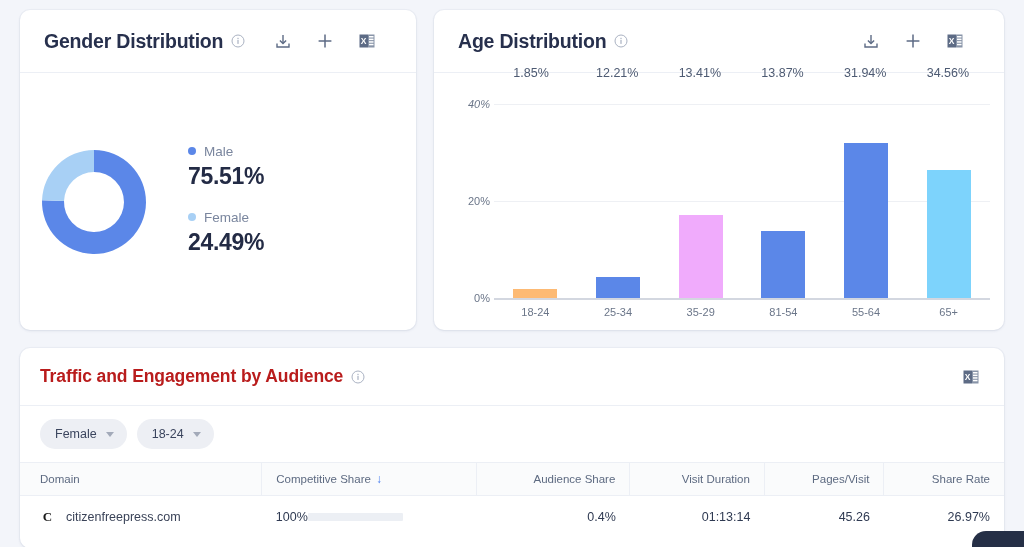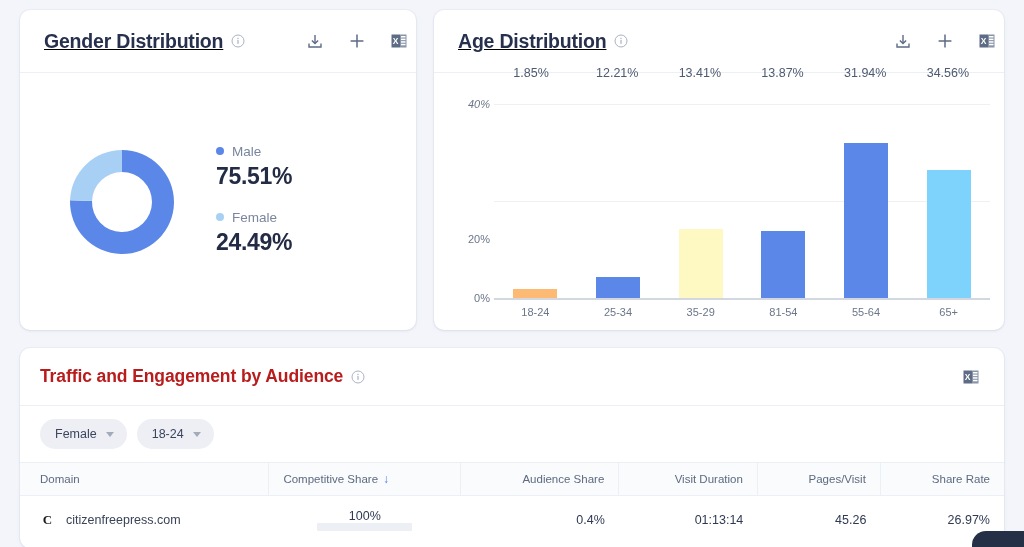--- a/index.html
+++ b/index.html
@@ -36,23 +36,22 @@
   }
 
   .card-gender { width: 396px; }
   .card-age { flex: 1; }
 
   .card-header {
     height: 63px;
     flex: 0 0 63px;
     display: flex;
     align-items: center;
-    padding: 0 6px 0 24px;
+    padding: 0 38px 0 24px;
     border-bottom: 1px solid #eceff5;
-    text-decoration: underline;
   }
 
   .card-title {
     font-size: 19.5px;
     font-weight: bold;
     color: #27304d;
     letter-spacing: -0.2px;
     white-space: nowrap;
   }
 
@@ -83,21 +82,20 @@
     cursor: pointer;
     color: #5d6b85;
   }
   .icon-btn svg { display: block; }
 
   
   .gender-body {
     flex: 1;
     display: flex;
     align-items: center;
-    padding-left: 28px;
   }
 
   .donut-wrap {
     width: 120px;
     height: 120px;
     position: relative;
     flex: 0 0 120px;
     margin-left: 14px;
   }
 
@@ -332,21 +330,20 @@
     font-family: "Liberation Serif", serif;
   }
 
   .domain-name { color: #3a4358; font-size: 12.5px; }
 
   .comp-cell { text-align: left !important; }
   .comp-inner {
     display: flex;
     align-items: center;
     gap: 0;
-    flex-direction: column;
   }
   .comp-pct { font-size: 12.5px; color: #2f3a52; }
   .comp-track {
     width: 95px;
     height: 8px;
     background: #eceff4;
     border-radius: 1px;
     overflow: hidden;
   }
   .comp-fill {
@@ -467,36 +464,36 @@
               <text x="6.6" y="13.2" font-family="Liberation Sans, sans-serif" font-size="8.5" font-weight="bold" fill="#ffffff" text-anchor="middle">X</text>
             </svg>
           </div>
         </div>
       </div>
       <div class="age-body">
         <div class="plot" id="age-plot">
             <div class="axisline" style="top: 213px;"></div>
             <div class="y-label" style="top: 213px;">0%</div>
             <div class="gridline" style="top: 116.182px;"></div>
-            <div class="y-label" style="top: 116.182px; margin-top: 38px;">20%</div>
+            <div class="y-label" style="top: 116.182px;">20%</div>
             <div class="gridline" style="top: 19.3636px;"></div>
             <div class="y-label" style="top: 19.3636px; font-style: italic;">40%</div>
             <div class="bars" style="height: 213px;">
               <div class="bar-slot">
                 <div class="bar" style="height: 8.95568px; background: #fdba74;">
                   <div class="bar-value">1.85%</div>
                 </div>
               </div>
               <div class="bar-slot">
                 <div class="bar" style="height: 21.2032px; background: rgb(91, 135, 232);">
                   <div class="bar-value">12.21%</div>
                 </div>
               </div>
               <div class="bar-slot">
-                <div class="bar" style="height: 69px; background: #fef9c3; text-decoration: underline;">
+                <div class="bar" style="height: 83px; background: #f0abfc; text-decoration: underline;">
                   <div class="bar-value">13.41%</div>
                 </div>
               </div>
               <div class="bar-slot">
                 <div class="bar" style="height: 67.1434px; background: rgb(91, 135, 232);">
                   <div class="bar-value">13.87%</div>
                 </div>
               </div>
               <div class="bar-slot">
                 <div class="bar" style="height: 154.619px; background: rgb(91, 135, 232);">

